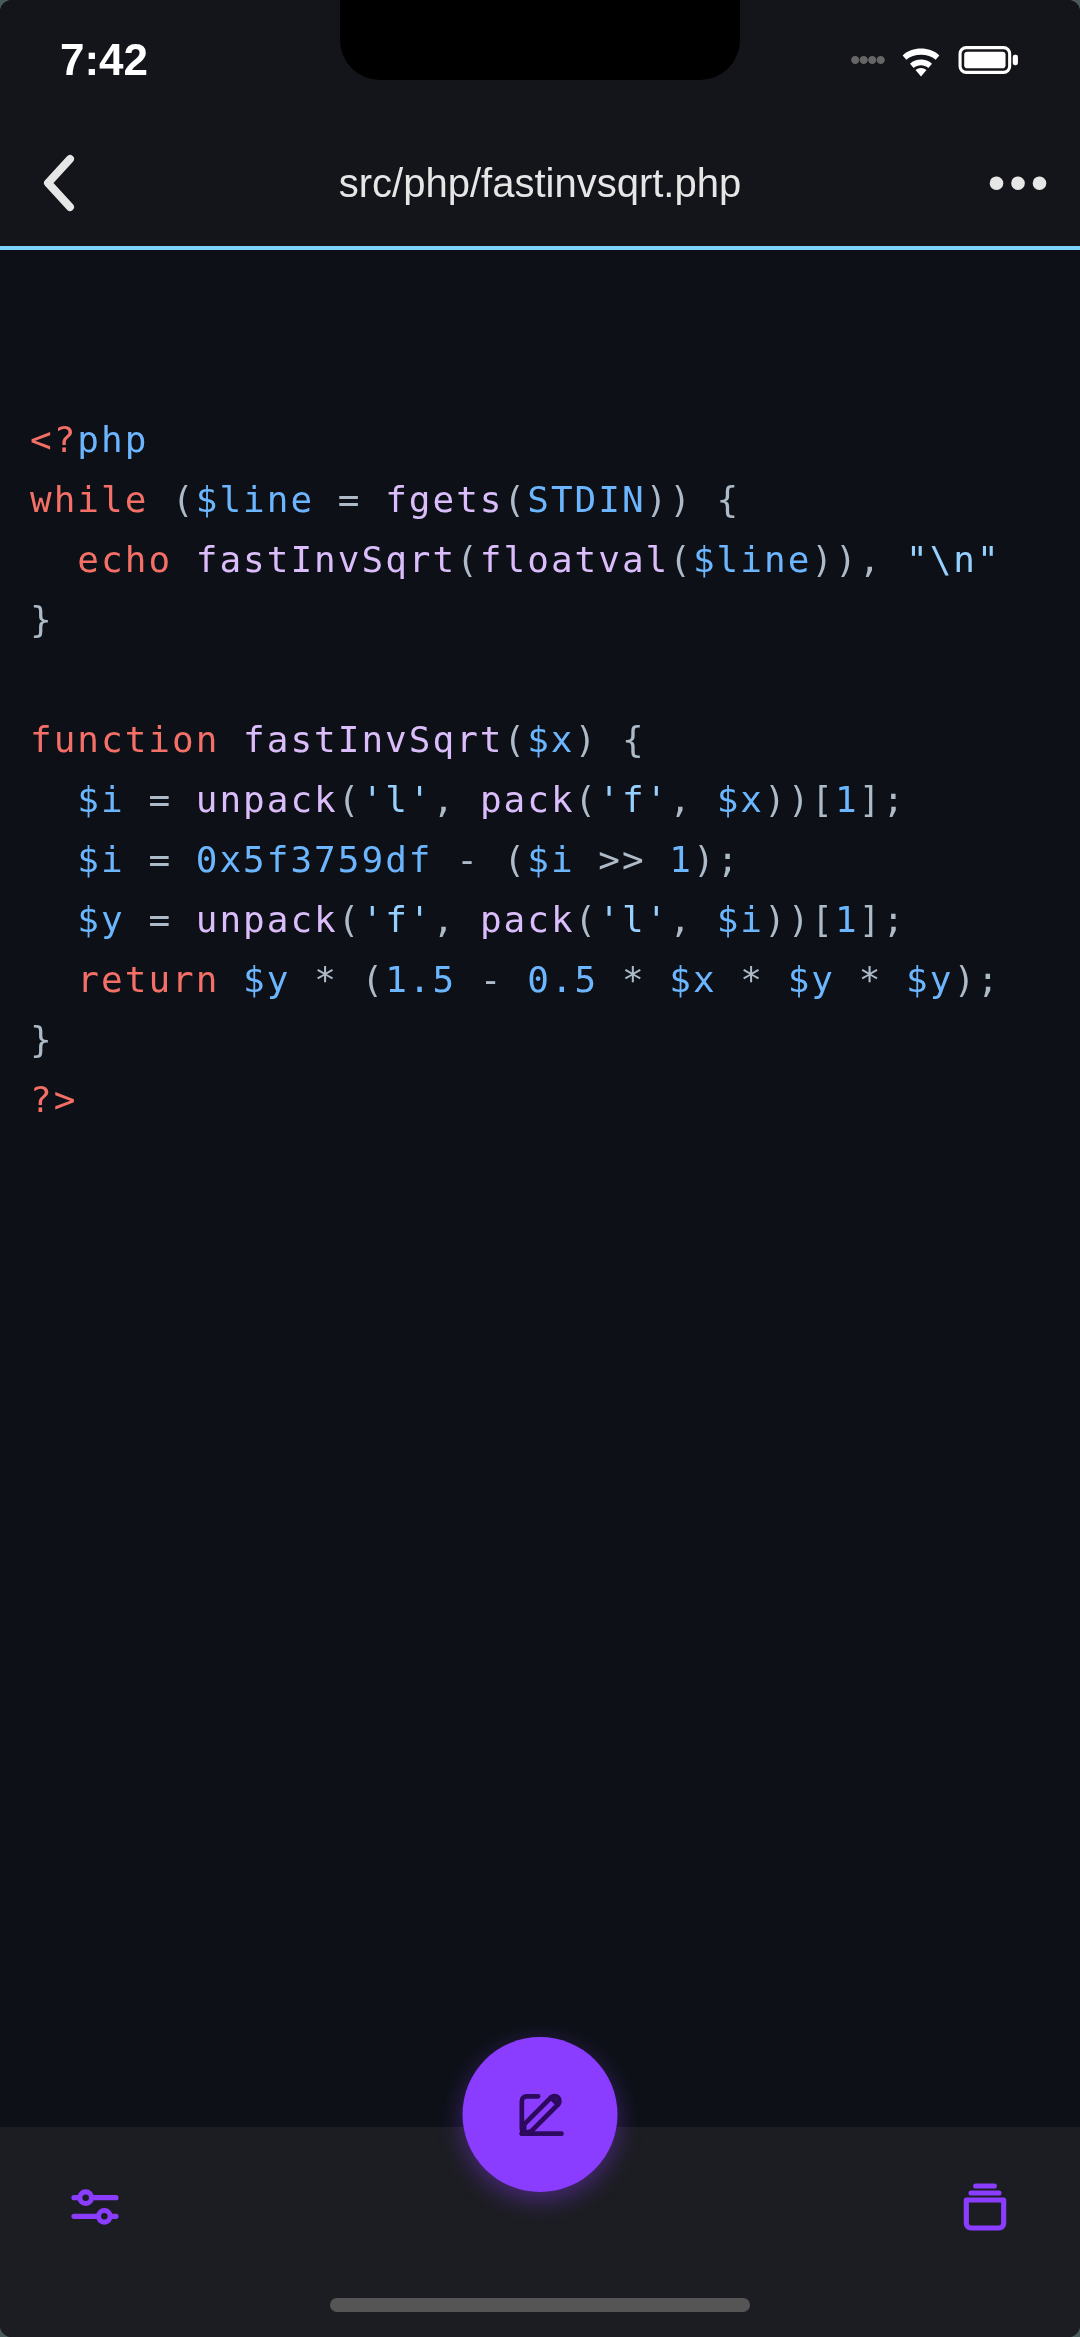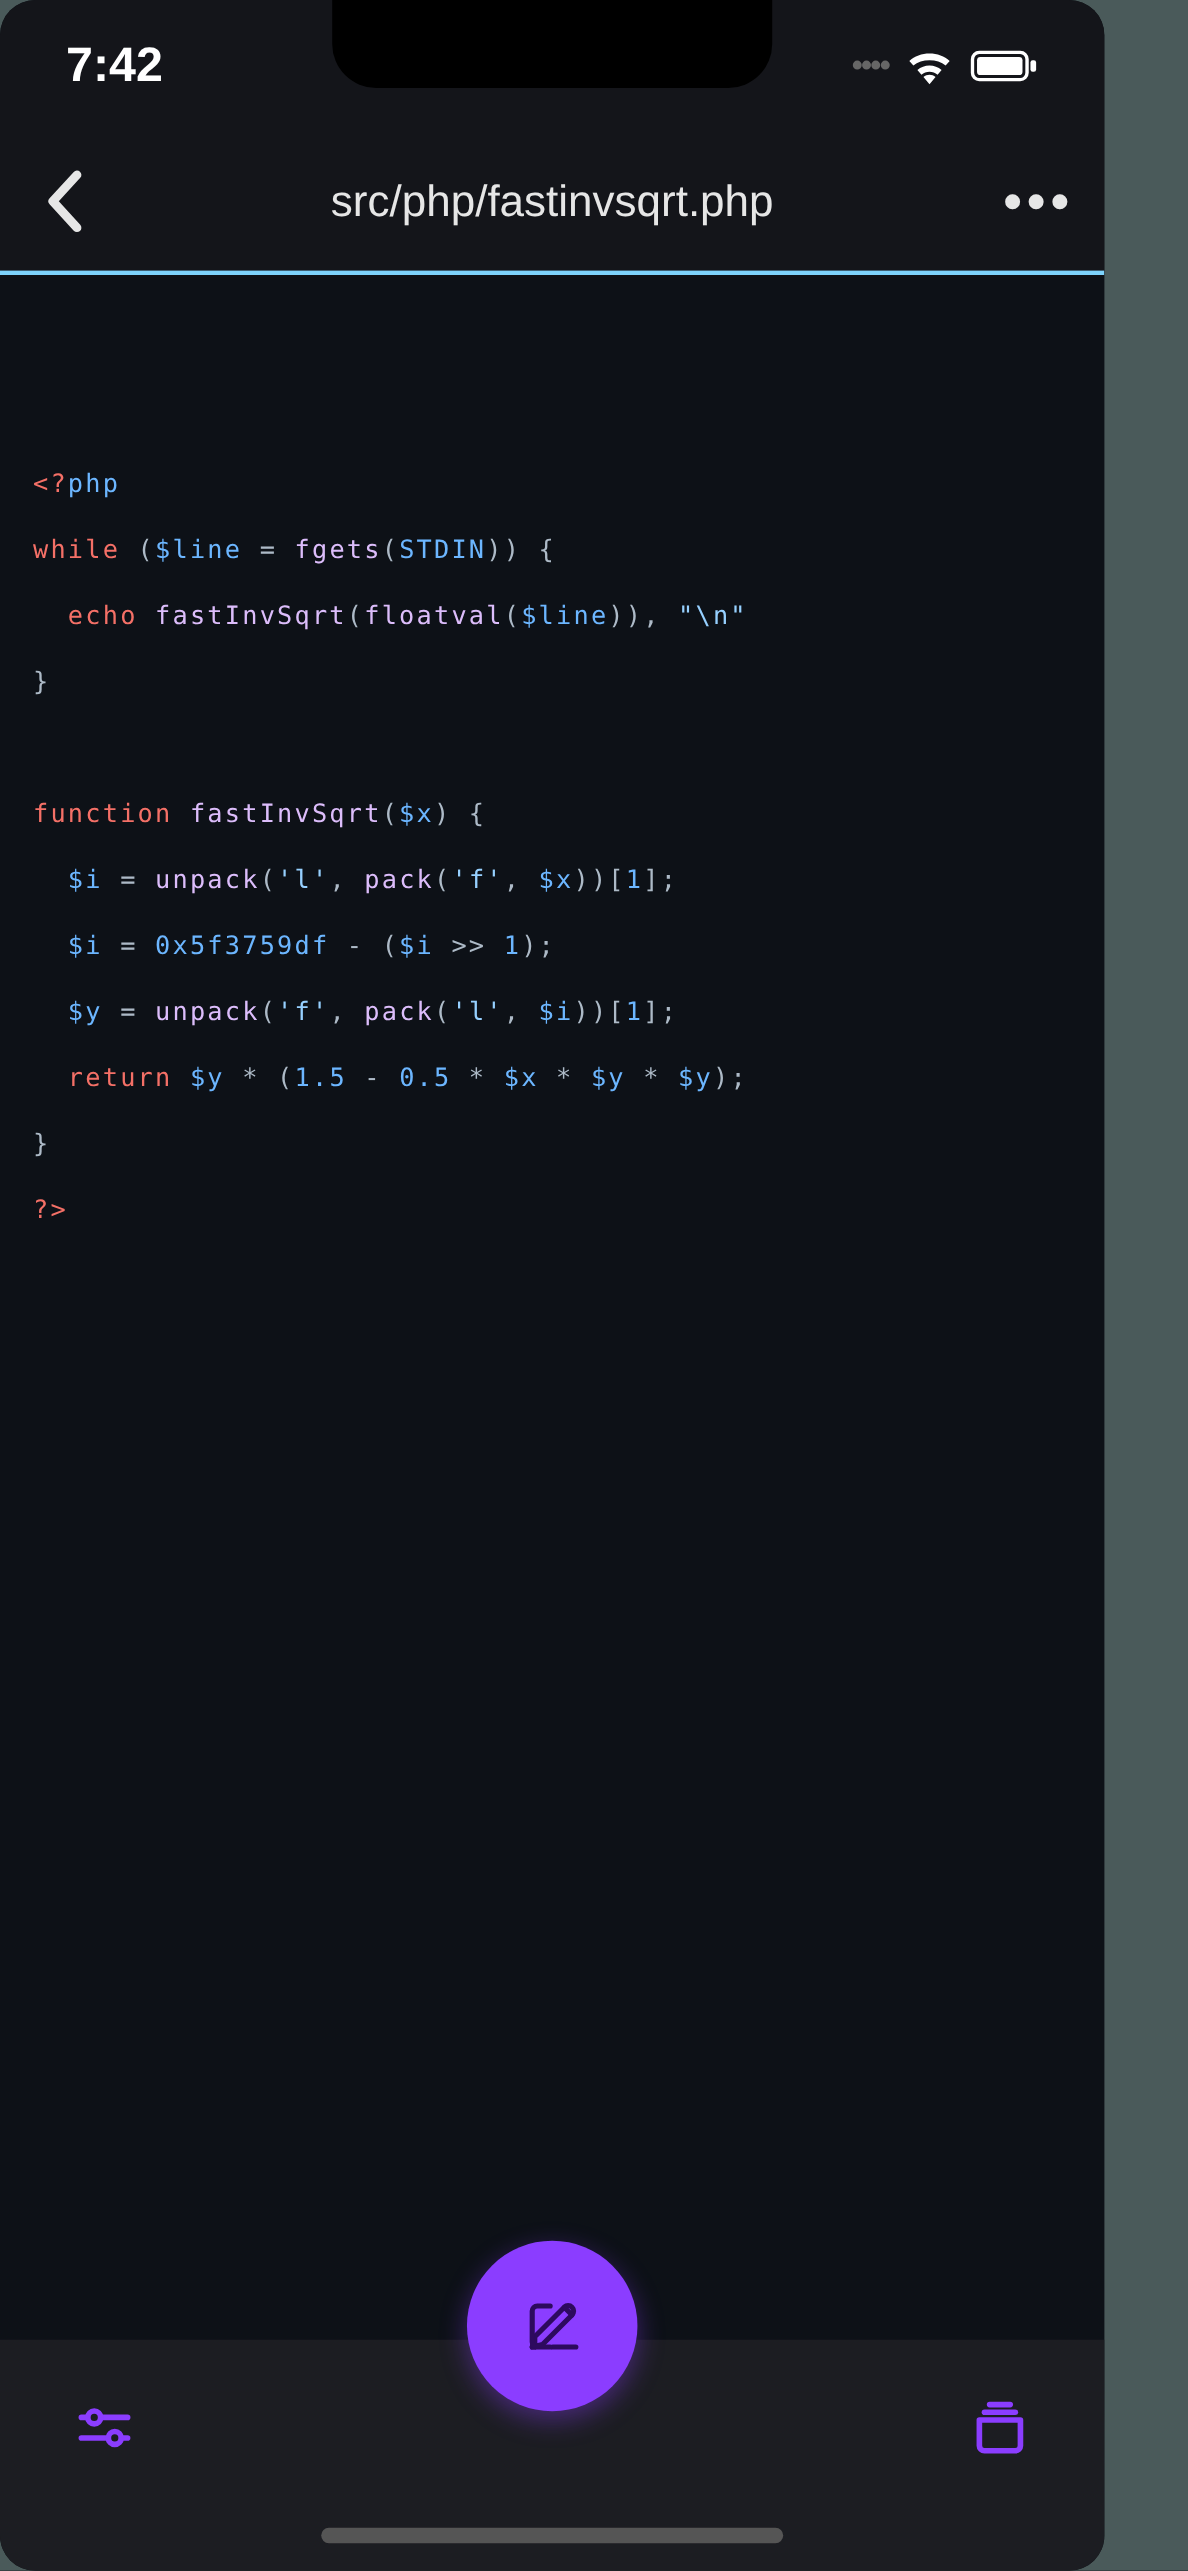--- a/index.html
+++ b/index.html
@@ -14,24 +14,24 @@
   background: #4a5a5a;
   font-family: -apple-system, BlinkMacSystemFont, sans-serif;
   overflow: hidden;
   position: relative;
 }
 
 .device {
   position: absolute;
   top: 0;
   left: 0;
-  width: 1004px;
+  width: 1080px;
   height: 2337px;
   background: #0d1117;
-  border-radius: 32px;
+  border-radius: 12px;
   overflow: hidden;
   padding-left: 40px;
 }
 
 .notch {
   position: absolute;
   top: 0;
   left: 50%;
   transform: translateX(-50%);
   width: 400px;
@@ -117,21 +117,21 @@
 }
 
 .code-area {
   position: absolute;
   top: 250px;
   left: 0;
   right: 0;
   bottom: 0;
   padding: 160px 30px 0 30px;
   font-family: 'SF Mono', Menlo, Monaco, Consolas, monospace;
-  font-size: 23px;
+  font-size: 36px;
   line-height: 60px;
   white-space: pre;
   overflow: hidden;
   letter-spacing: 2px;
 }
 
 .tok-tag { color: #f47067; }
 .tok-keyword { color: #f47067; }
 .tok-punct { color: #adbac7; }
 .tok-var { color: #6cb6ff; }

